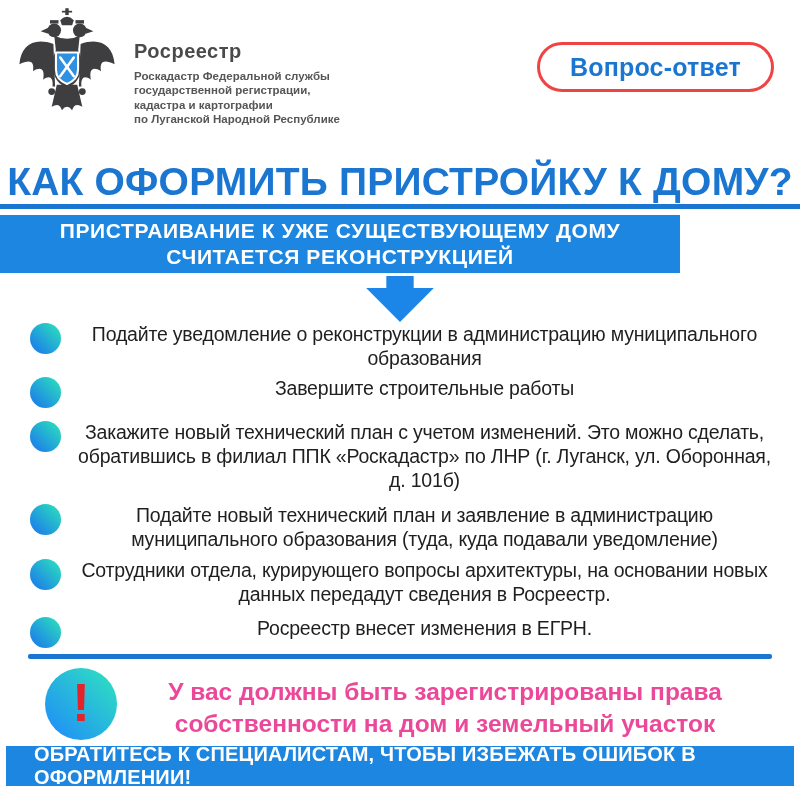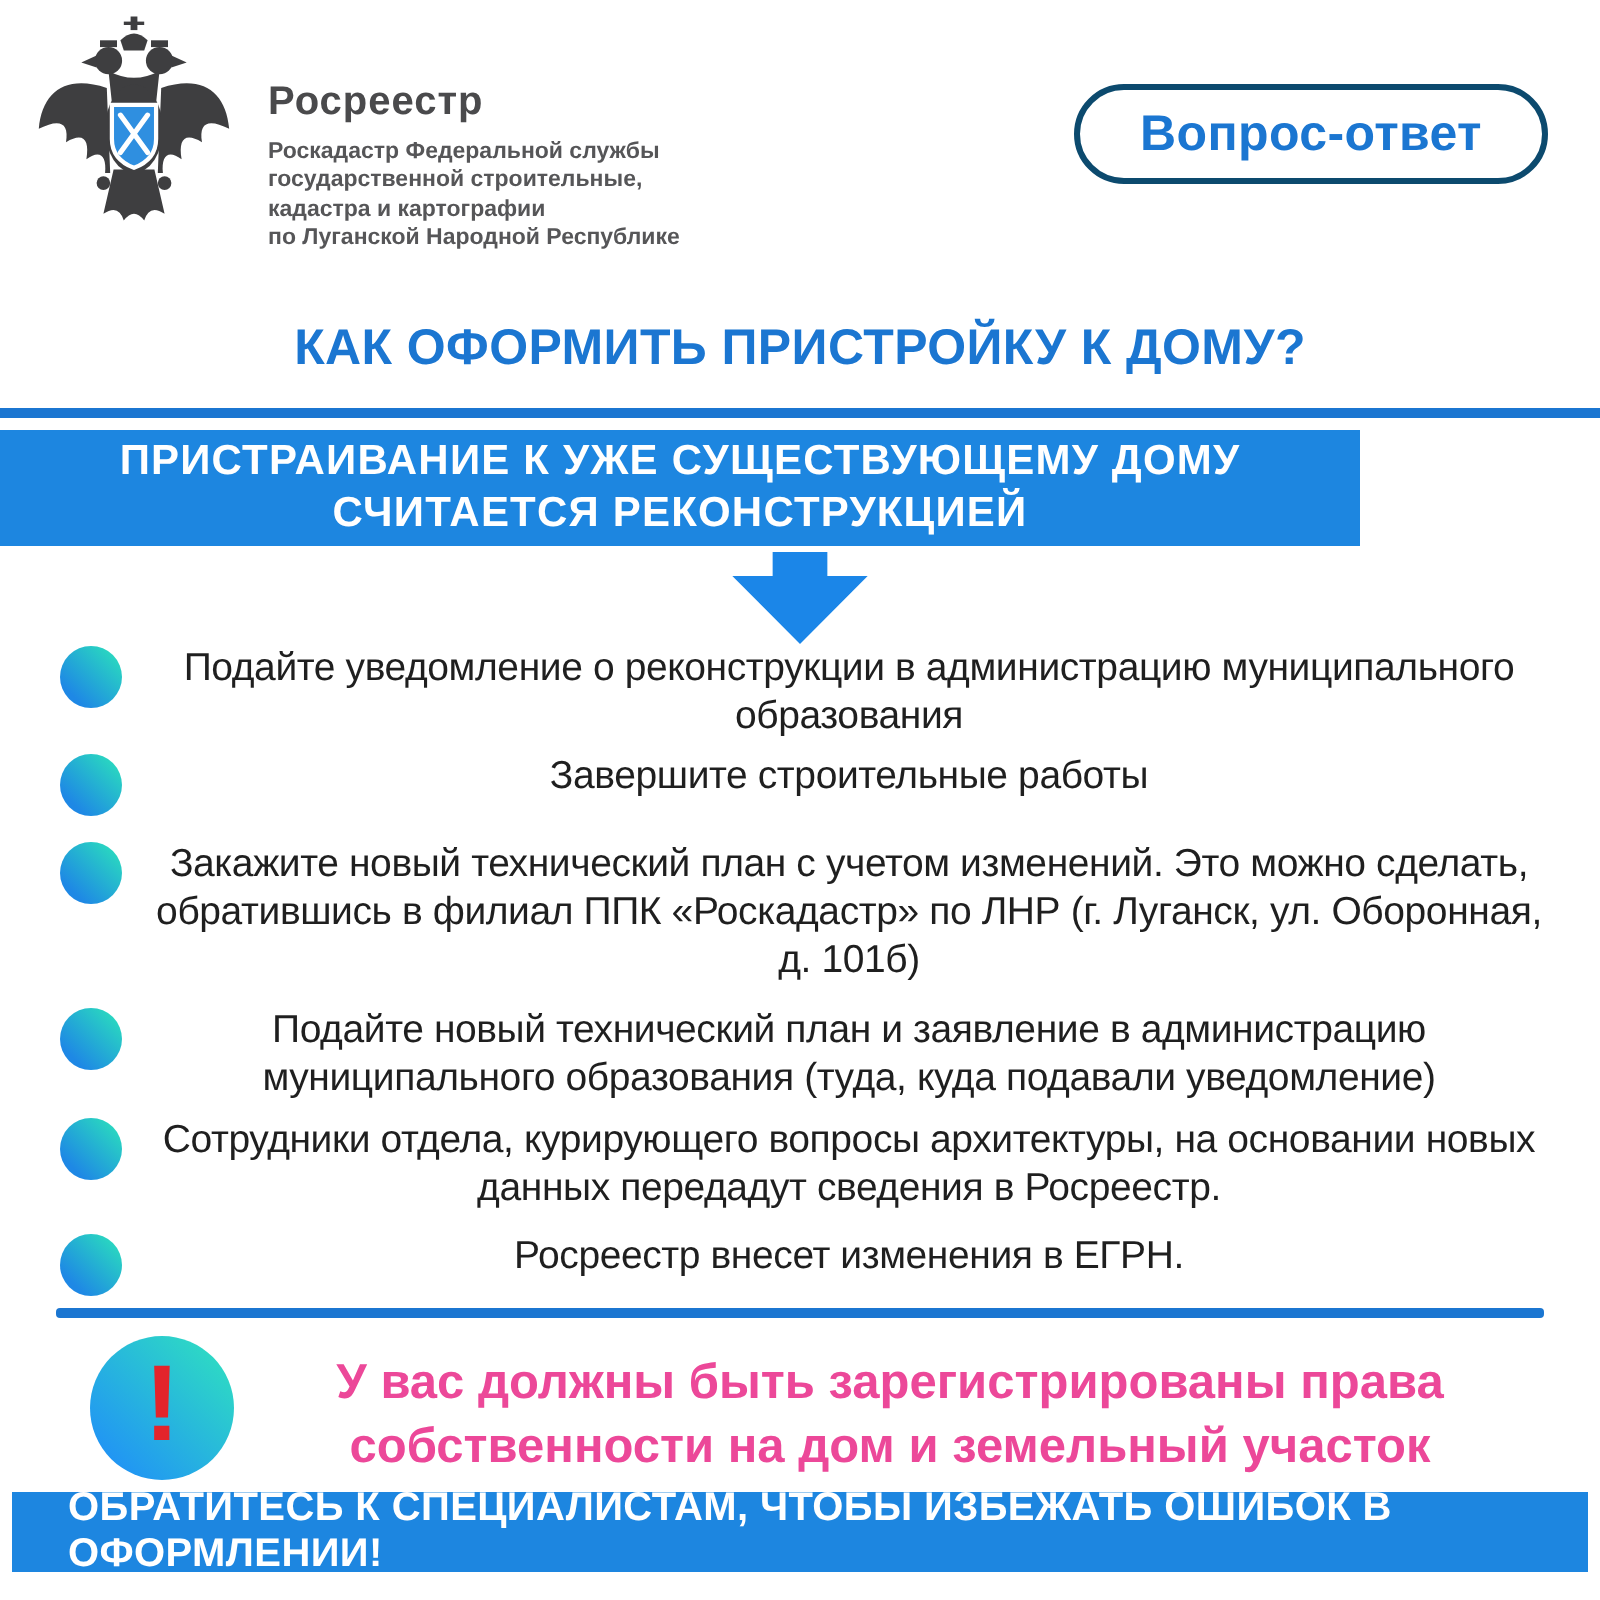--- a/index.html
+++ b/index.html
@@ -11,29 +11,29 @@
     overflow:hidden;
   }
   
   .logo{position:absolute;left:16px;top:4px;width:102px;height:136px;}
   .brand{position:absolute;left:134px;top:40px;width:330px;}
   .brand-name{font-size:20px;font-weight:bold;color:#4a4a4c;letter-spacing:.5px;}
   .brand-sub{margin-top:6px;font-size:11.5px;font-weight:bold;color:#565658;line-height:1.25;}
   .qa-pill{
     position:absolute;right:26px;top:42px;
     height:44px;padding:0 30px;
-    border:3px solid #0c4a6e;border-radius:26px;
+    border:3px solid #ef4444;border-radius:26px;
     display:flex;align-items:center;justify-content:center;
     color:#1b76d1;font-size:25px;font-weight:bold;letter-spacing:.2px;
     background:#fff;cursor:pointer;
   }
   
   .title{
     position:absolute;left:0;top:160px;width:800px;
-    text-align:center;font-size:25px;font-weight:800;
+    text-align:center;font-size:39px;font-weight:800;
     color:#1b76d1;letter-spacing:.2px;
   }
   .rule-top{position:absolute;left:0;top:204px;width:800px;height:5px;background:#1b76d1;}
   
   .band{
     position:absolute;left:0;top:215px;width:680px;height:58px;
     background:#1d86e0;display:flex;align-items:center;justify-content:center;
   }
   .band-text{
     max-width:700px;text-align:center;color:#ffffff;
@@ -112,21 +112,21 @@
     <g stroke="#ffffff" stroke-width="3" stroke-linecap="round">
       <line x1="52" y1="58" x2="68" y2="80"></line>
       <line x1="68" y1="58" x2="52" y2="80"></line>
     </g>
   </svg>
 
   <div class="brand">
     <div class="brand-name">Росреестр</div>
     <div class="brand-sub">
       <div>Роскадастр Федеральной службы</div>
-      <div>государственной строительные,</div>
+      <div>государственной регистрации,</div>
       <div>кадастра и картографии</div>
       <div>по Луганской Народной Республике</div>
     </div>
   </div>
 
   <div class="qa-pill">Вопрос-ответ</div>
 
   <div class="title">КАК ОФОРМИТЬ ПРИСТРОЙКУ К ДОМУ?</div>
   <div class="rule-top"></div>
 

